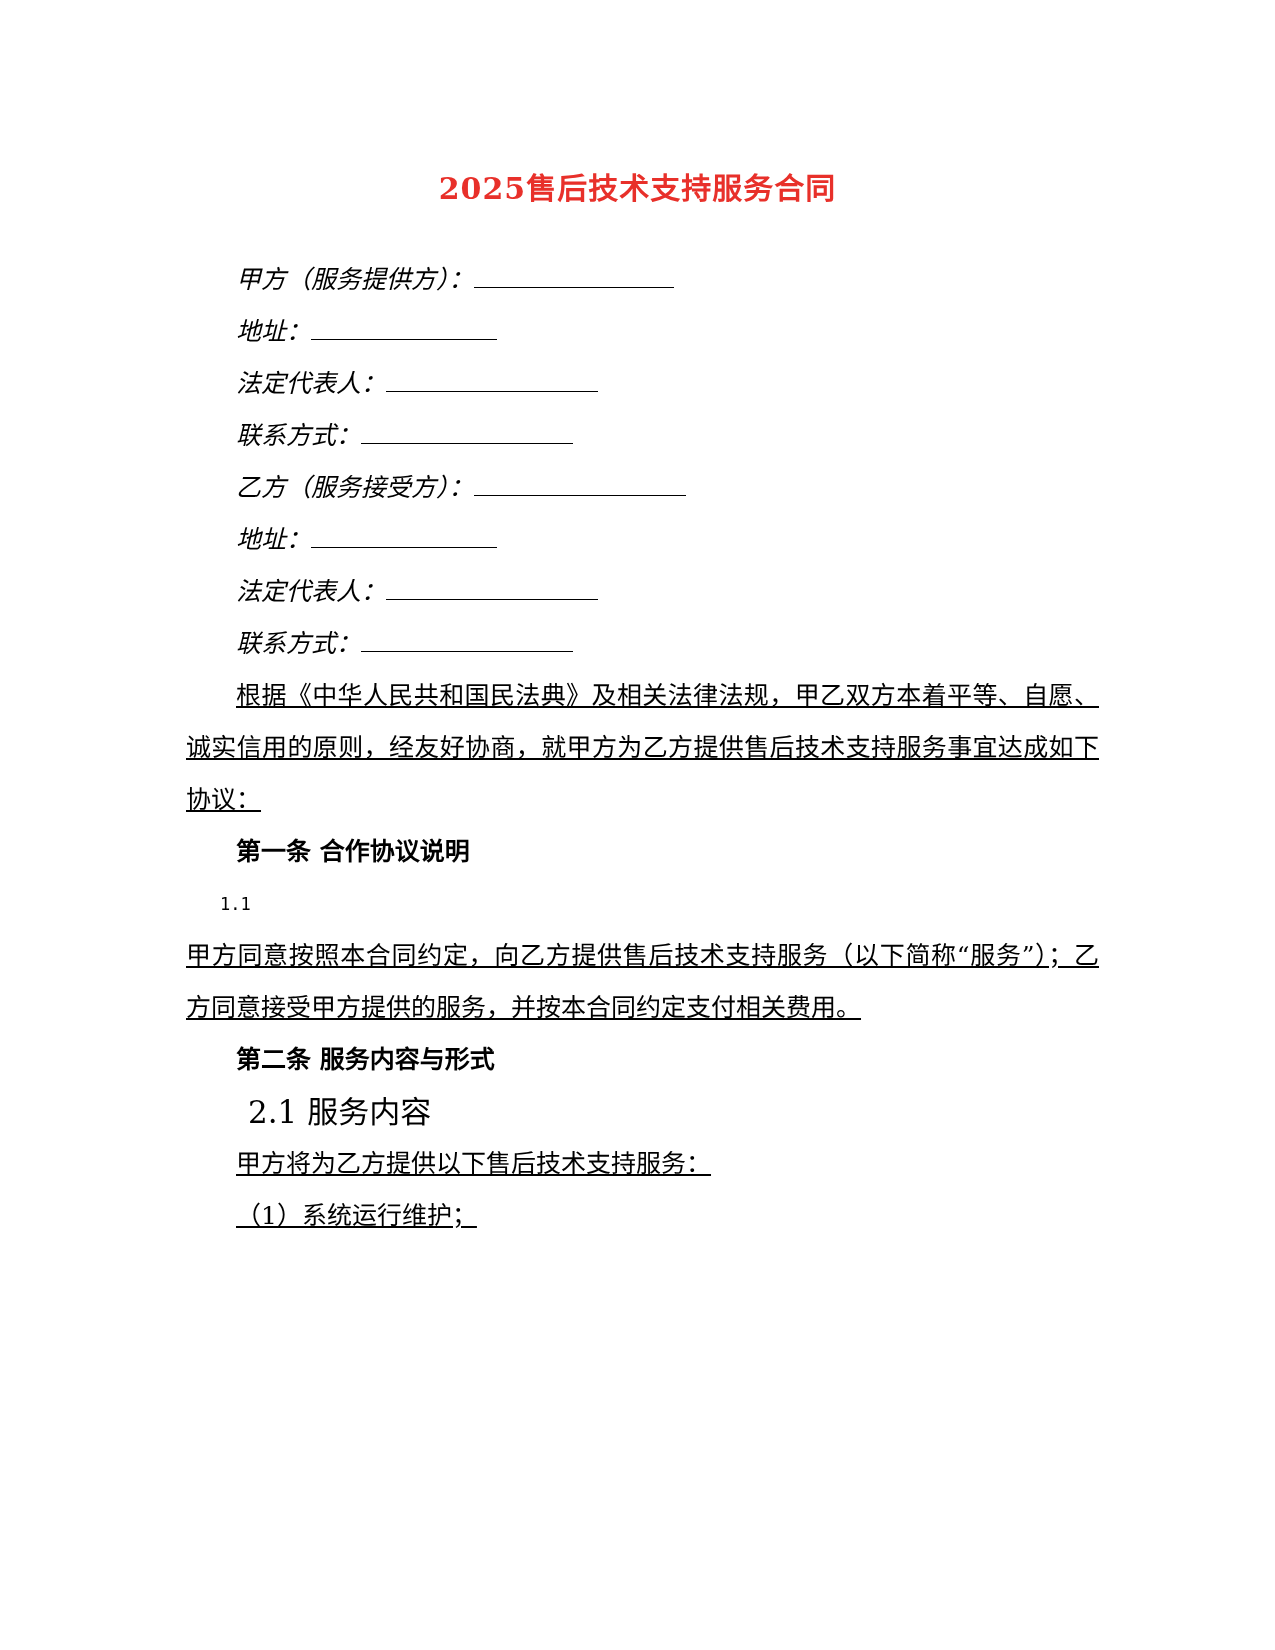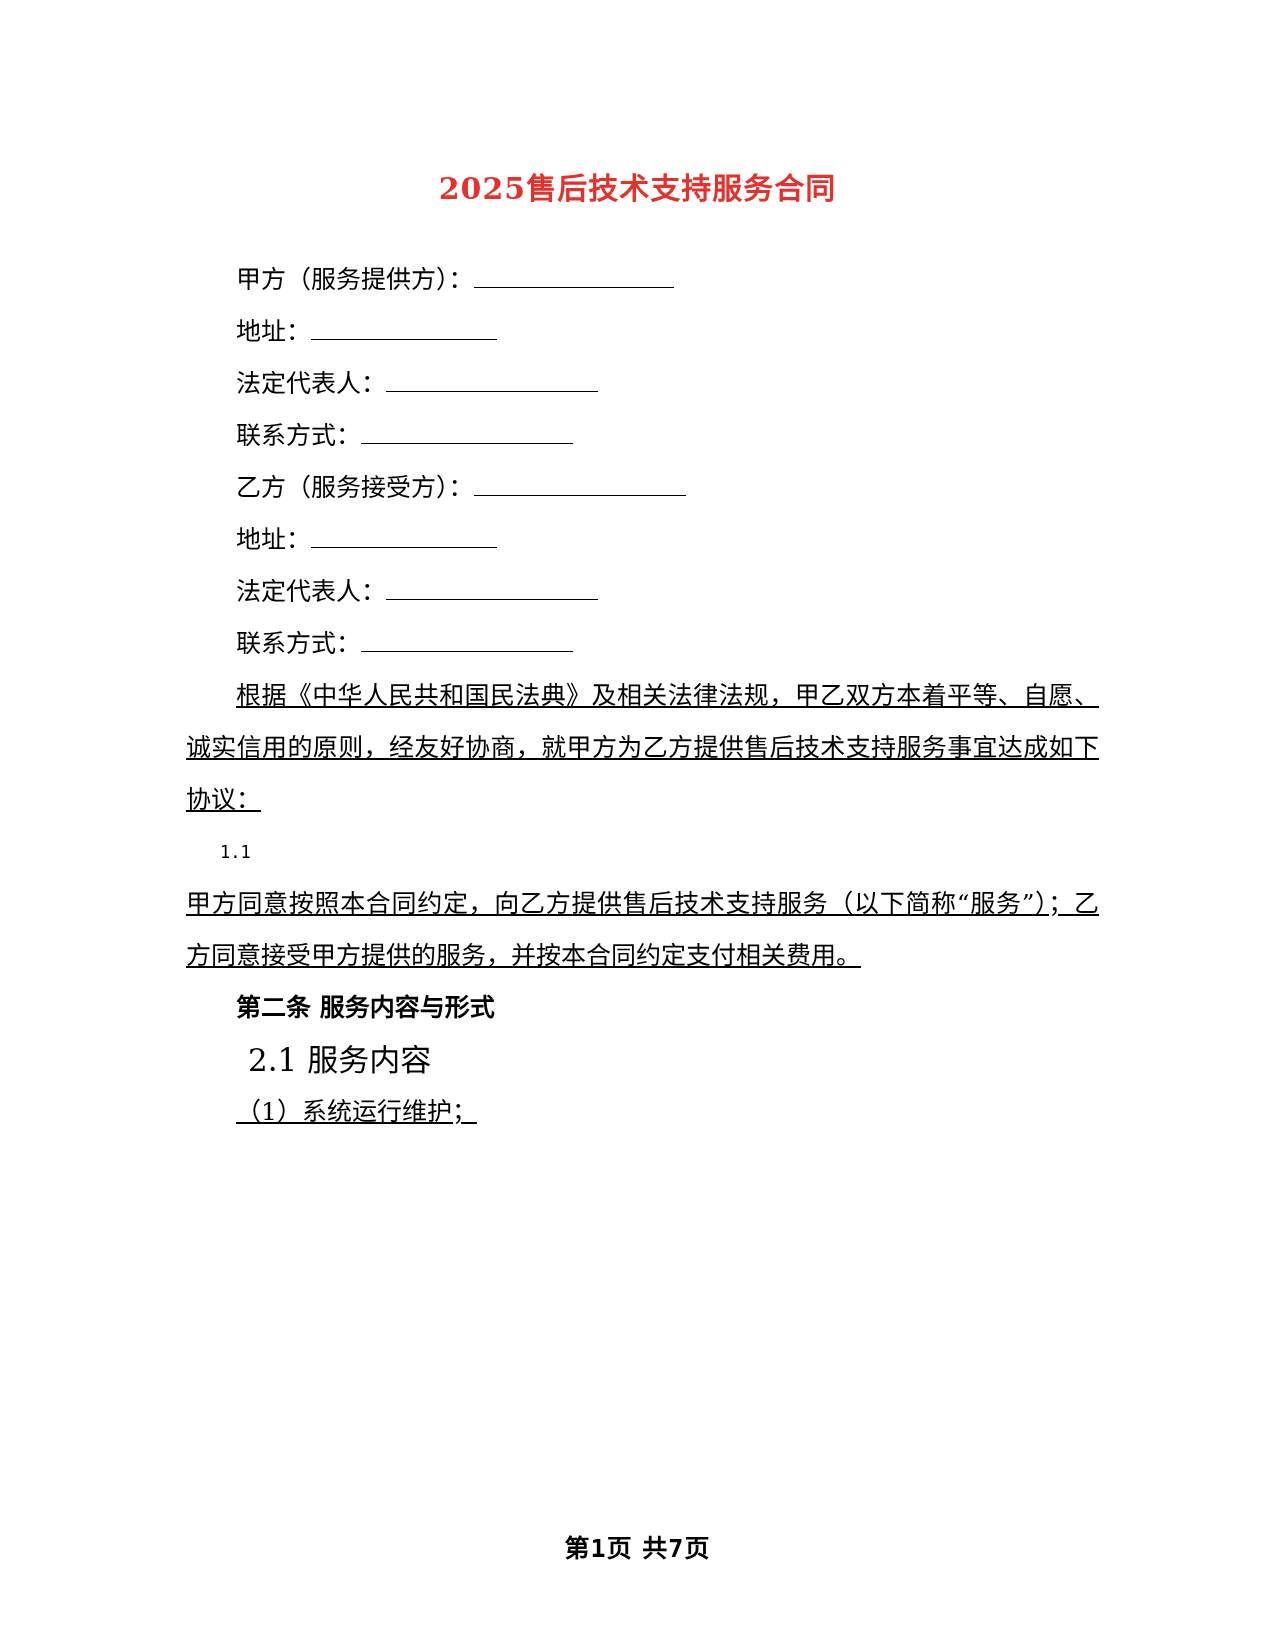--- a/index.html
+++ b/index.html
@@ -35,20 +35,21 @@
   }
   .body-area {
     margin-top: 46px;
     padding-left: 170px;
     padding-right: 160px;
   }
   .blank-line {
     font-size: 25px;
     line-height: 52px;
     text-indent: 2em;
+    font-style: italic;
   }
   .blank-line .fill {
     display: inline-block;
     border-bottom: 1.5px solid #000;
     vertical-align: baseline;
   }
   .fill-w1 { width: 200px; }
   .fill-w2 { width: 186px; }
   .fill-w3 { width: 212px; }
   .para {
@@ -124,31 +125,30 @@
     </div>
     <div class="blank-line">
       <span>法定代表人：</span><span class="fill fill-w3"></span>
     </div>
     <div class="blank-line">
       <span>联系方式：</span><span class="fill fill-w3"></span>
     </div>
 
     <p class="para">根据《中华人民共和国民法典》及相关法律法规，甲乙双方本着平等、自愿、诚实信用的原则，经友好协商，就甲方为乙方提供售后技术支持服务事宜达成如下协议：</p>
 
+    <p class="heading">第一条 合作协议说明</p>
 
     <p class="numbered">1.1</p>
     <p class="para noindent">甲方同意按照本合同约定，向乙方提供售后技术支持服务（以下简称“服务”）；乙方同意接受甲方提供的服务，并按本合同约定支付相关费用。</p>
 
 
     <p class="heading">第二条 服务内容与形式</p>
 
     <p class="numbered-cn">2.1 服务内容</p>
 
+    <p class="para">甲方将为乙方提供以下售后技术支持服务：</p>
 
     <p class="para">（1）系统运行维护；</p>
 
   </div>
 
-  <div class="footer">
-    <span>第</span><span class="pagenum">1</span><span>页 共</span><span class="pagenum">7</span><span>页</span>
-  </div>
 
 </div>
 
 </body></html>

